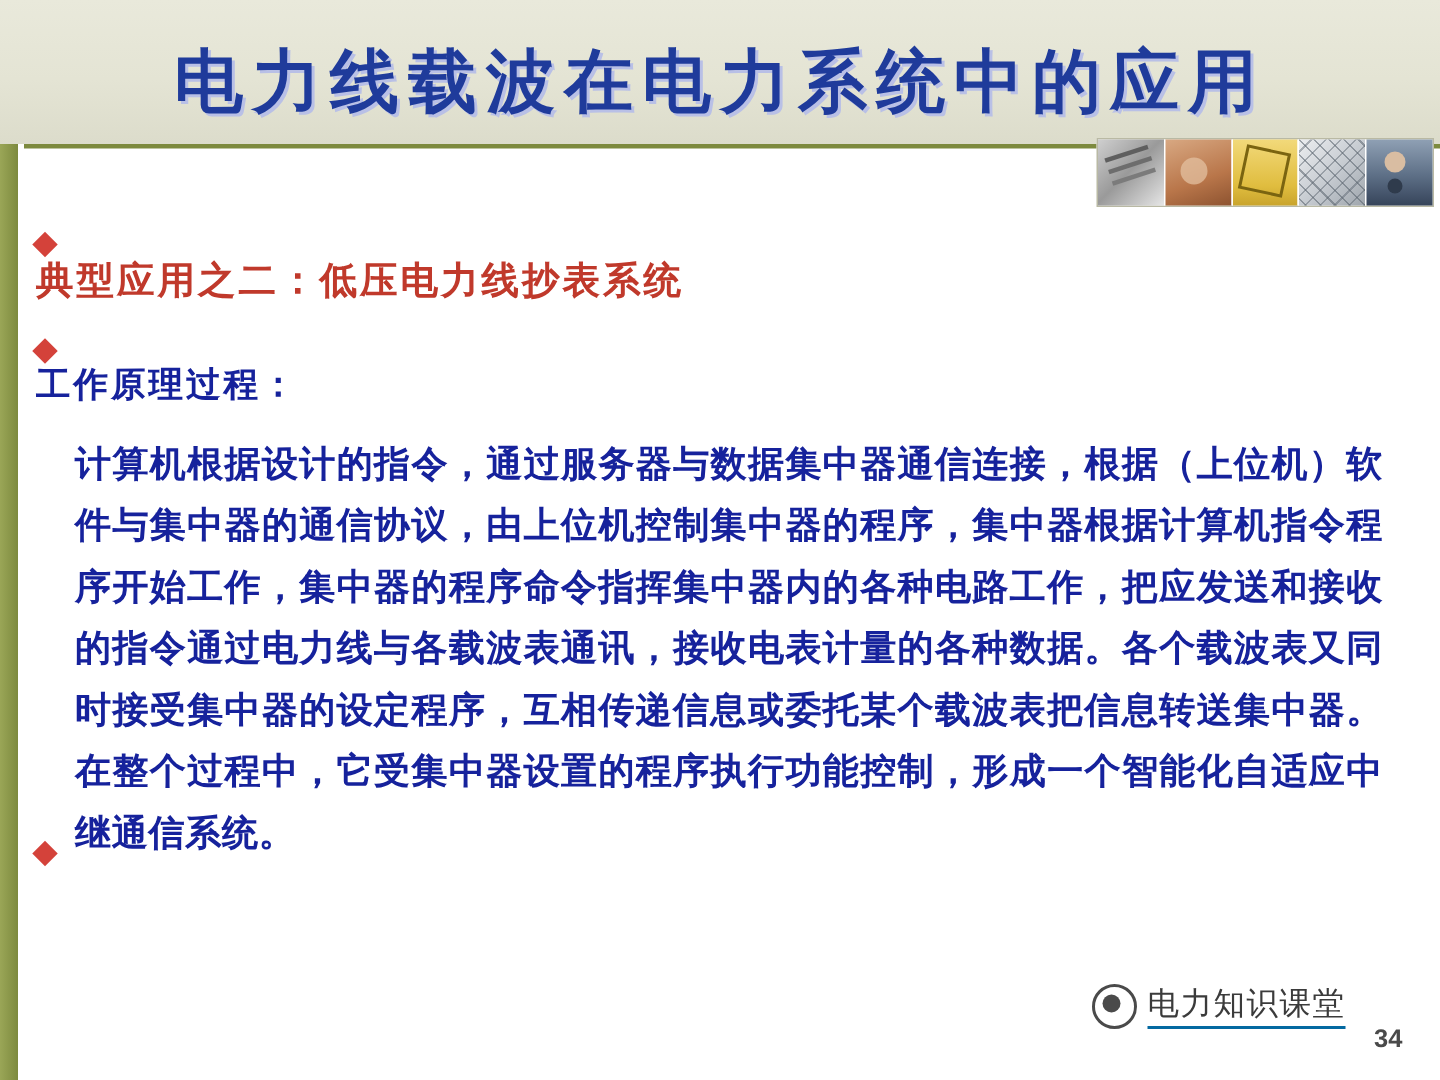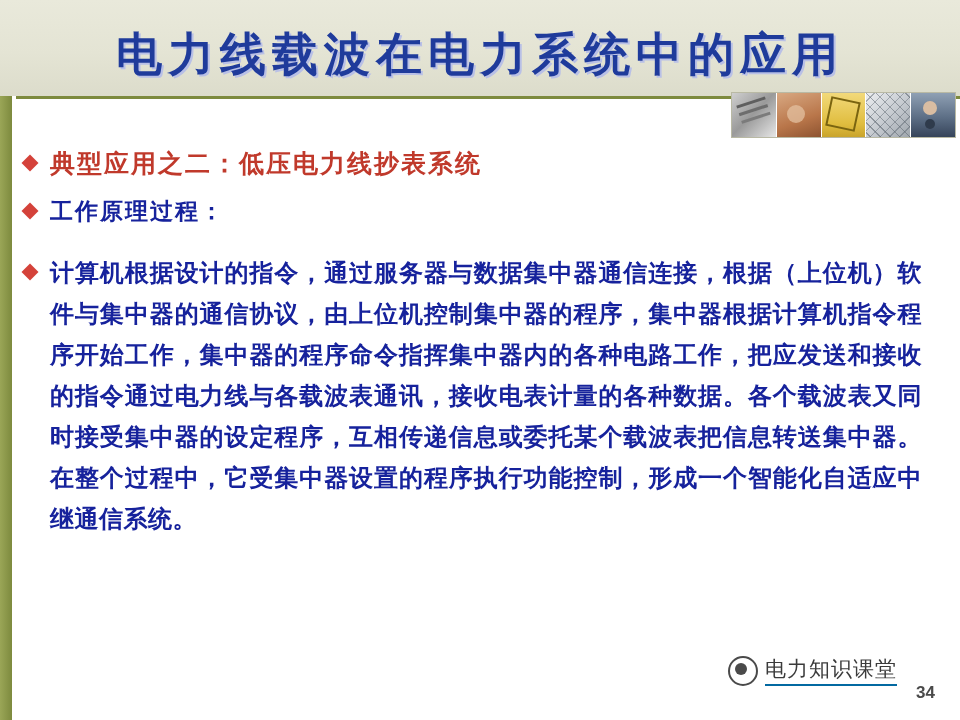--- a/index.html
+++ b/index.html
@@ -118,20 +118,21 @@
   .content {
     position: absolute;
     left: 24px;
     top: 146px;
     width: 908px;
   }
   .bullet-row {
     display: flex;
     align-items: flex-start;
     margin-bottom: 12px;
+    flex-direction: column;
   }
   .diamond {
     flex: 0 0 auto;
     width: 12px;
     height: 12px;
     background: #d4423a;
     transform: rotate(45deg);
     margin-top: 11px;
     margin-right: 14px;
   }
@@ -146,22 +147,22 @@
   .line-2 {
     font-family: "DejaVu Serif", serif;
     font-weight: bold;
     font-size: 23px;
     color: #16229c;
     letter-spacing: 2px;
     line-height: 34px;
   }
   .para-row {
     display: flex;
-    align-items: flex-start;
-    margin-top: 24px;
+    align-items: flex-end;
+    margin-top: 14px;
   }
   .para-row .diamond { margin-top: 14px; }
   .paragraph {
     font-family: "DejaVu Serif", serif;
     font-weight: bold;
     font-size: 24px;
     color: #16229c;
     line-height: 41px;
     text-align: justify;
     text-justify: inter-ideograph;

